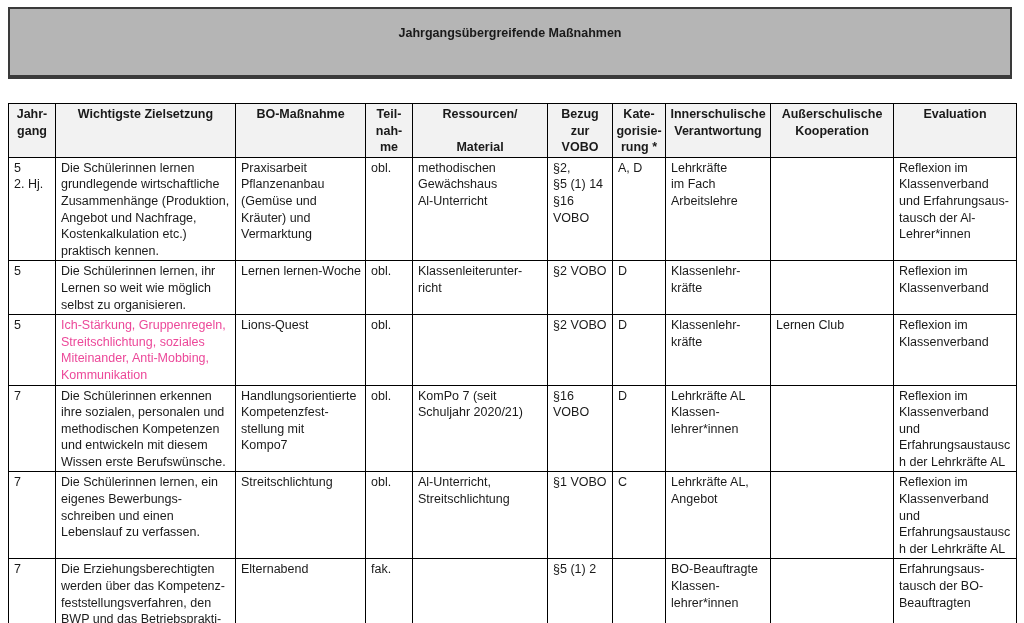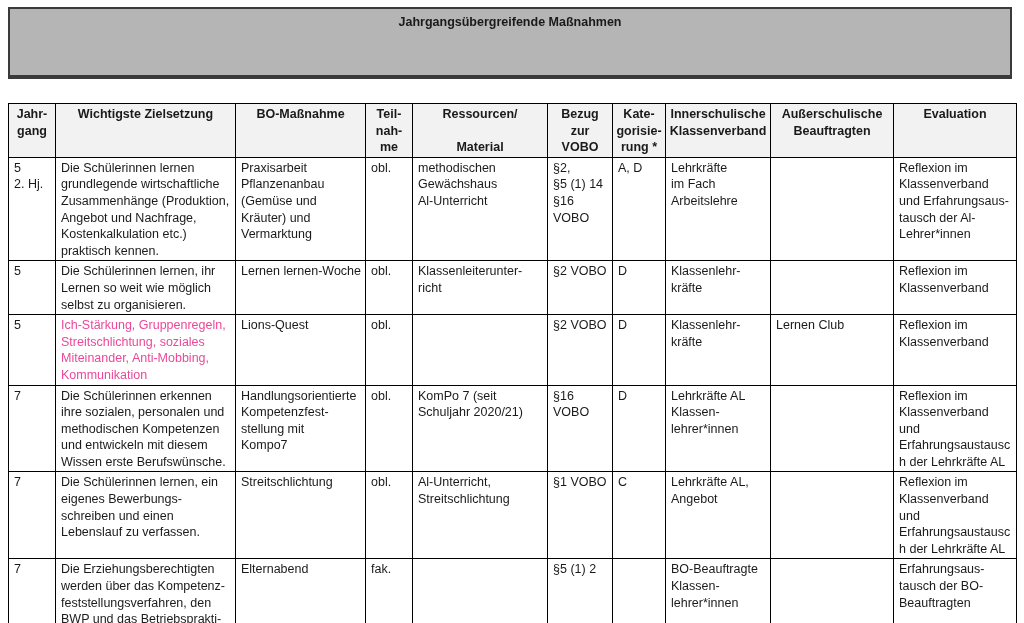--- a/index.html
+++ b/index.html
@@ -13,21 +13,21 @@
   .title-box {
     position: absolute;
     left: 8px; top: 7px;
     width: 1000px; height: 66px;
     background: #b5b5b5;
     border: 2px solid #3a3a3a;
     border-bottom-width: 4px;
   }
   .title-box .title {
     text-align: center;
-    padding-top: 6px;
+    padding-top: 17px;
     font-weight: bold;
     font-size: 12.5px;
   }
   table.measures {
     position: absolute;
     left: 8px; top: 103px;
     width: 1008px;
     border-collapse: collapse;
     table-layout: fixed;
   }
@@ -88,23 +88,23 @@
     <th>Ressourcen/
 
 Material</th>
     <th>Bezug
 zur
 VOBO</th>
     <th>Kate-
 gorisie-
 rung *</th>
     <th>Innerschulische
-Klassenverband</th>
+Verantwortung</th>
     <th>Außerschulische
-Beauftragten</th>
+Kooperation</th>
     <th>Evaluation</th>
   </tr>
   <tr class="r1">
     <td>5
 2. Hj.</td>
     <td>Die Schülerinnen lernen
 grundlegende wirtschaftliche
 Zusammenhänge (Produktion,
 Angebot und Nachfrage,
 Kostenkalkulation etc.)

